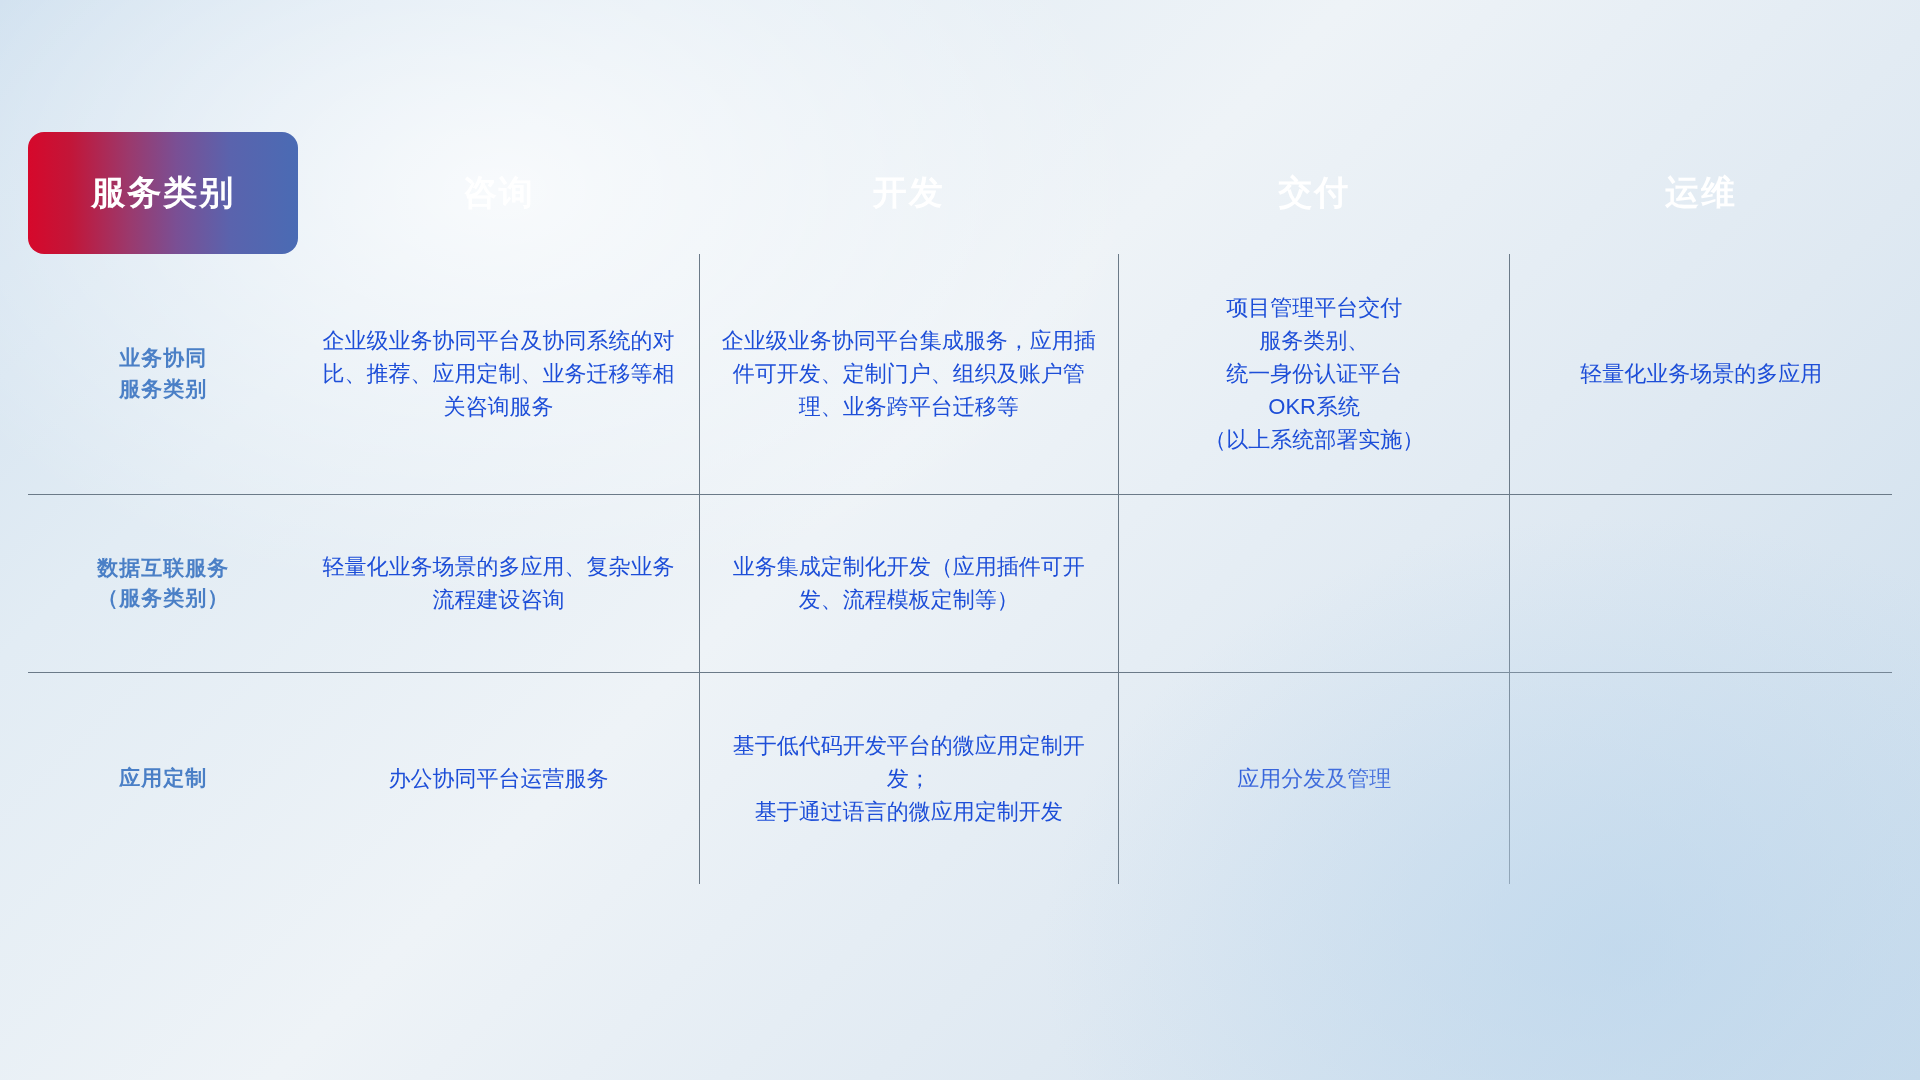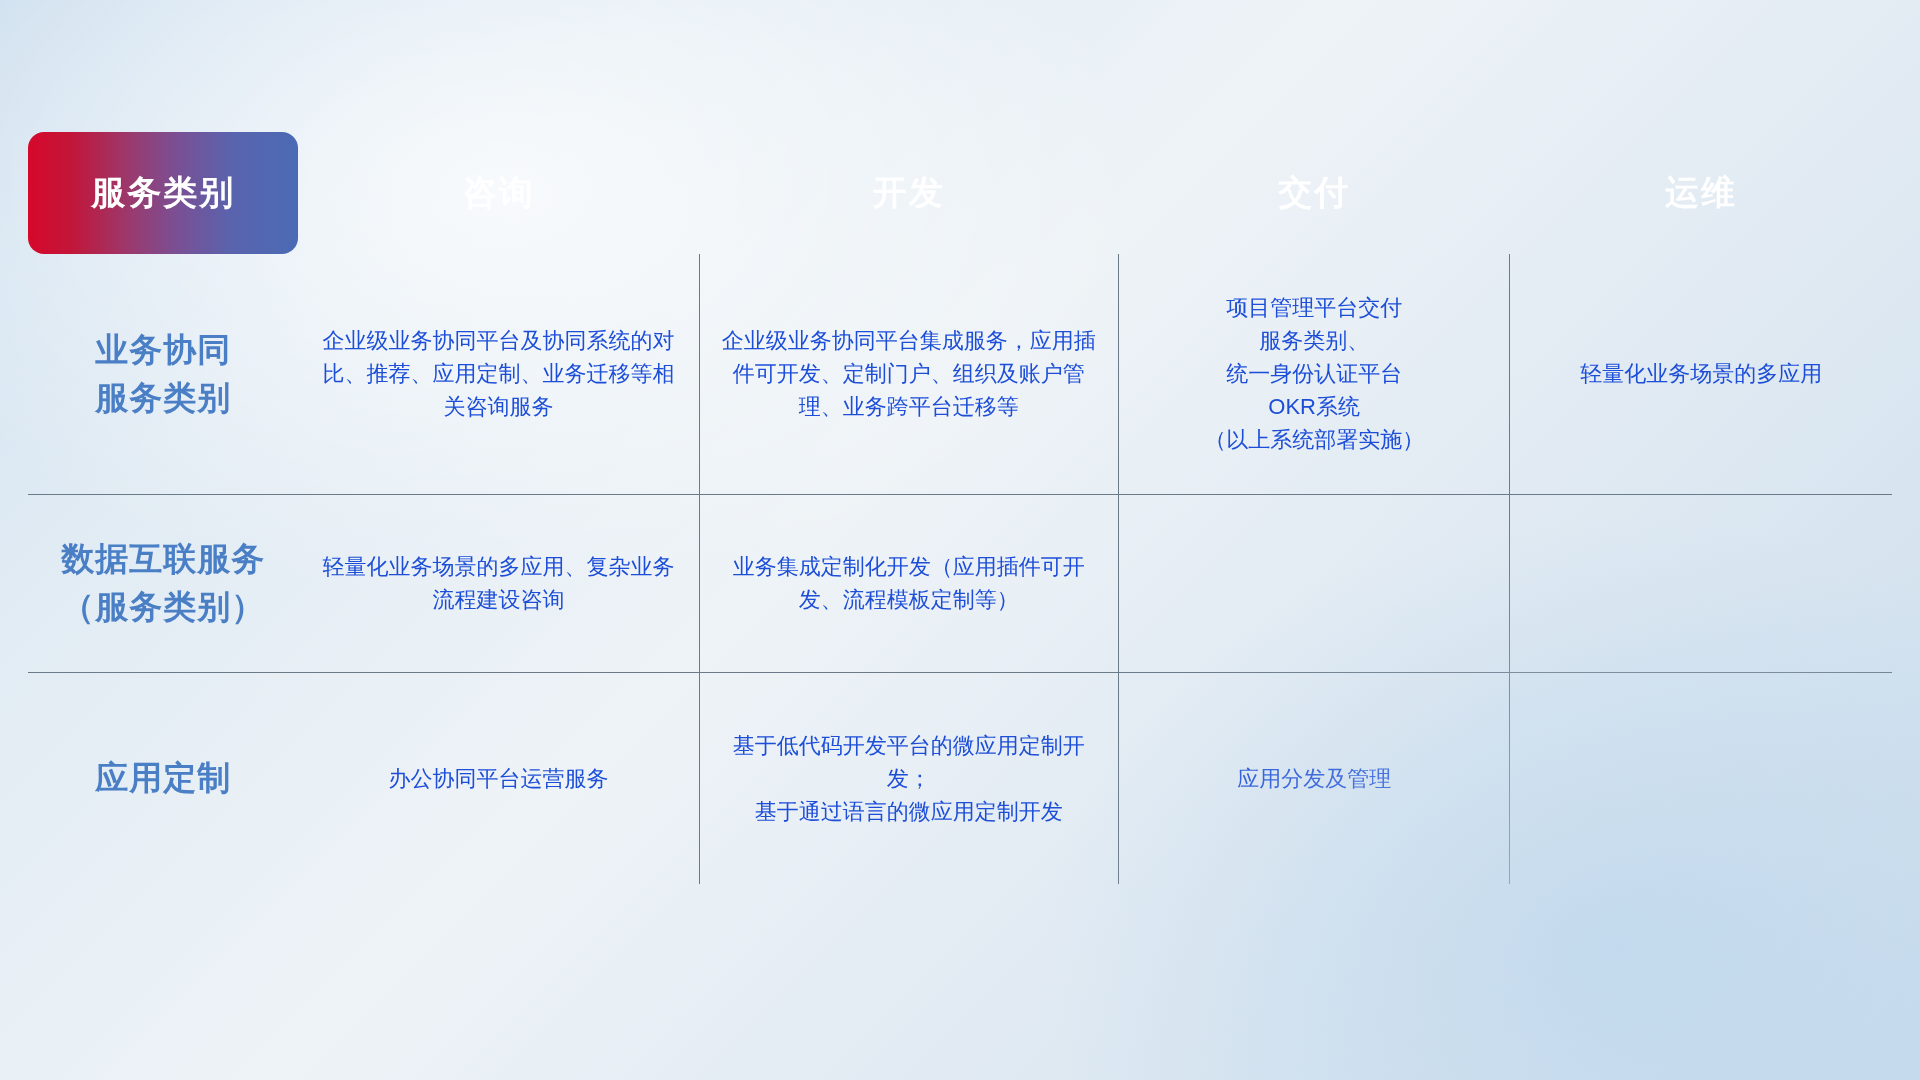--- a/index.html
+++ b/index.html
@@ -87,21 +87,21 @@
   }
   tbody tr td:last-child {
     border-right: none;
   }
   tbody tr:last-child td {
     border-bottom: none;
   }
   tbody td.cat {
     color: #4a7fc6;
     font-weight: bold;
-    font-size: 33px;
+    font-size: 21px;
     line-height: 1.45;
     letter-spacing: 1px;
     border-right: none;
   }
   tbody tr:nth-child(1) { height: 240px; }
   tbody tr:nth-child(2) { height: 178px; }
   tbody tr:nth-child(3) { height: 212px; }
 
   .cell-line { display: block; }
 </style>

